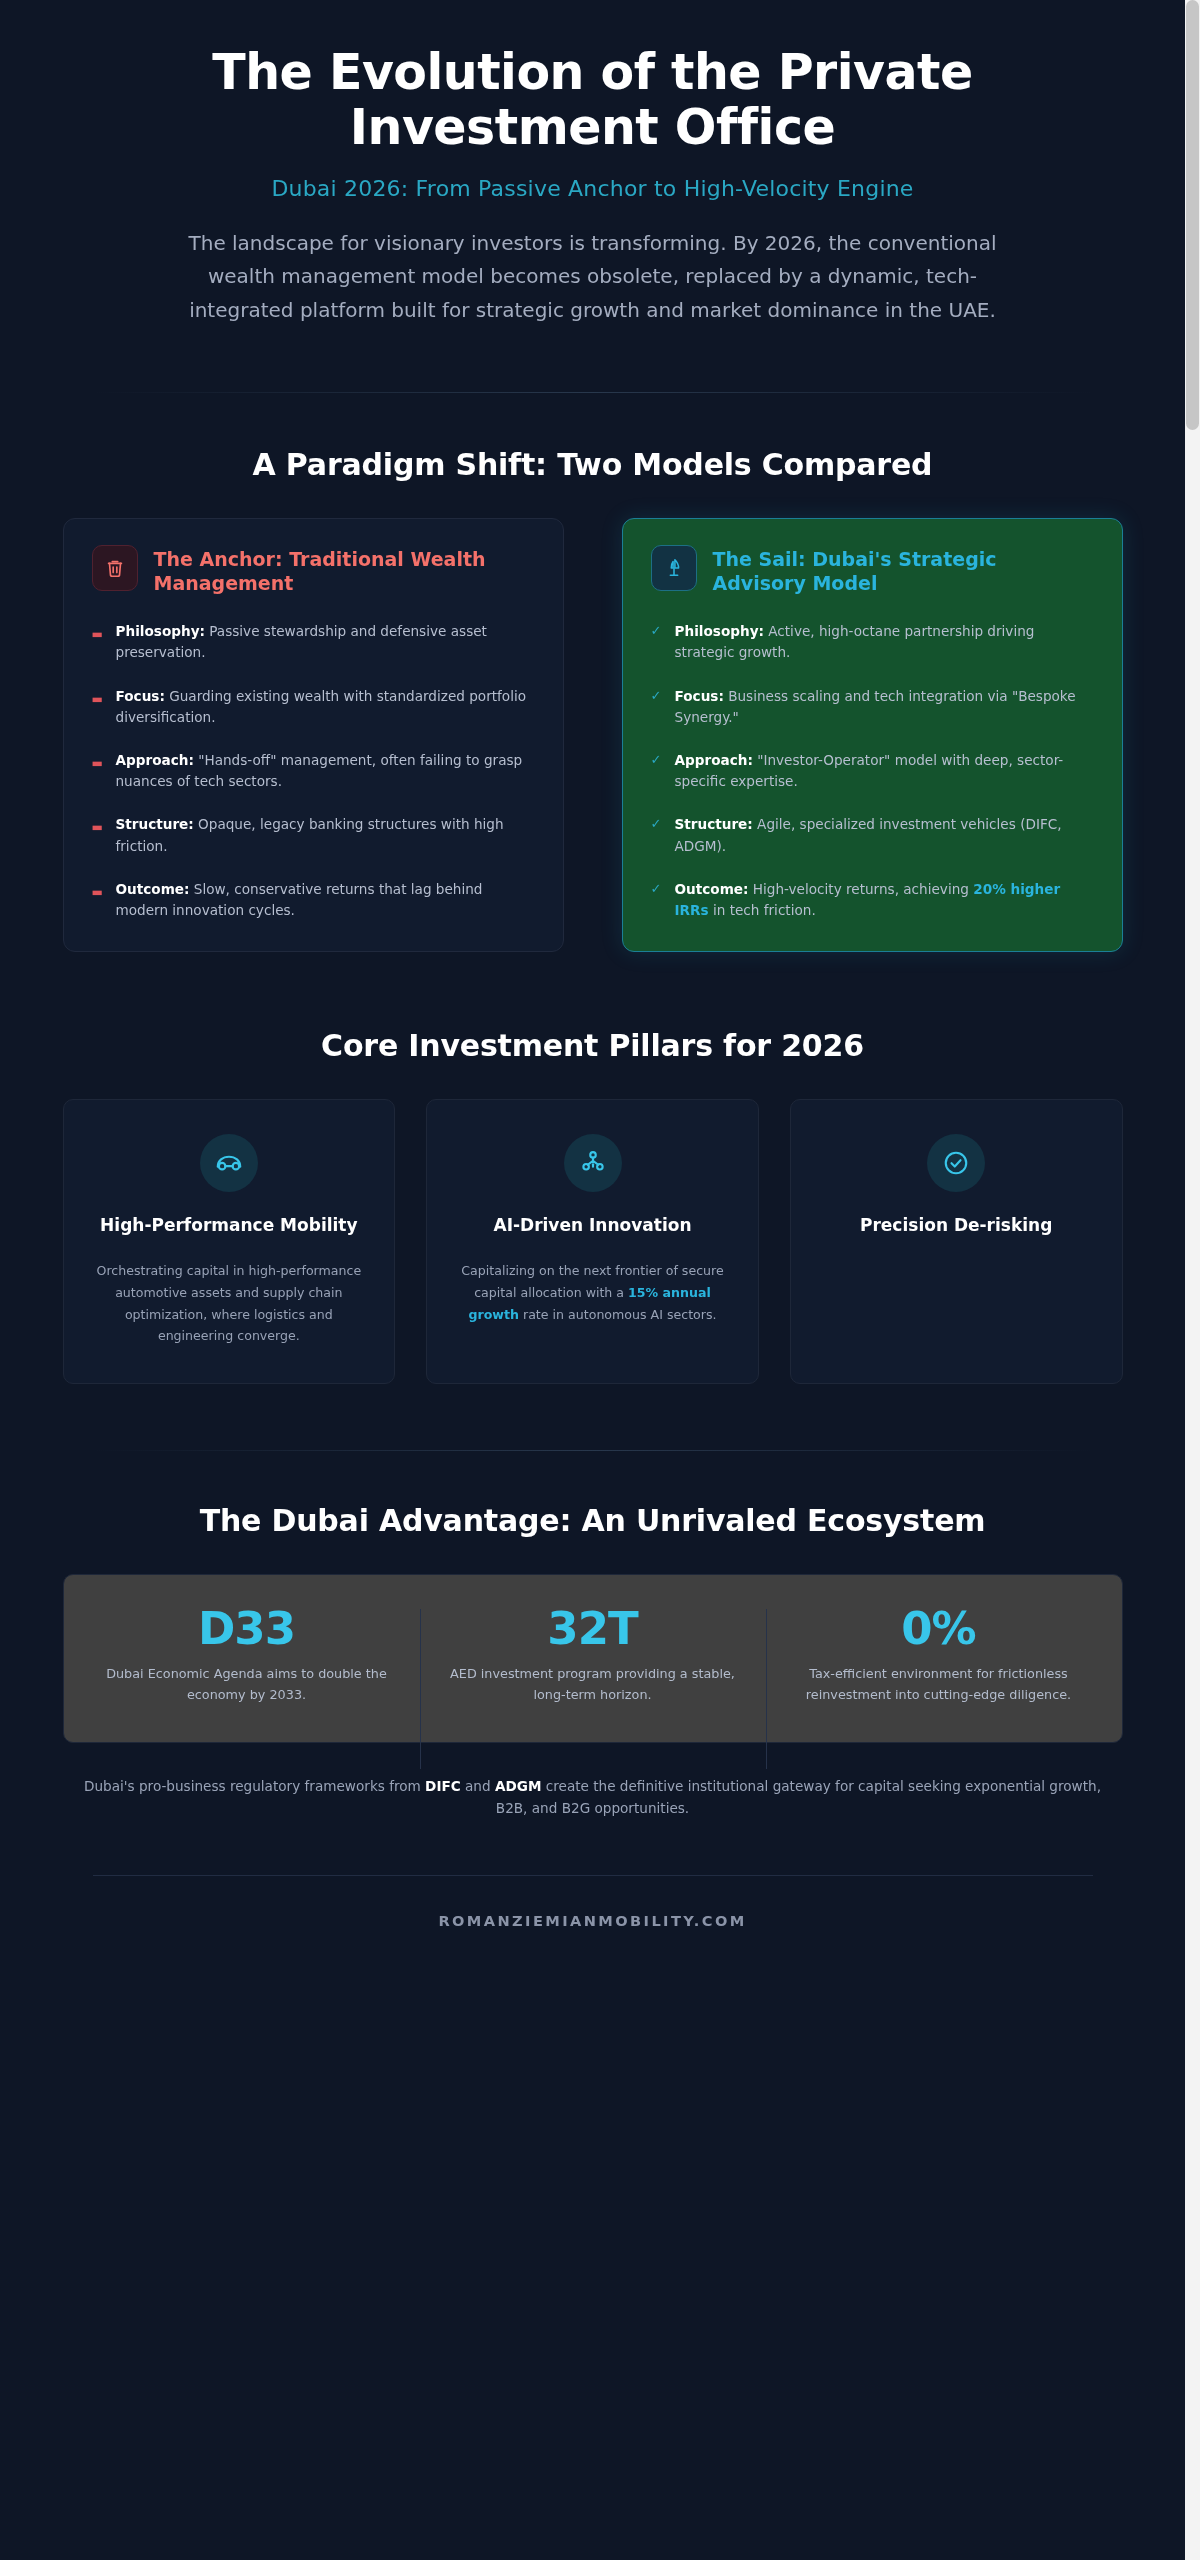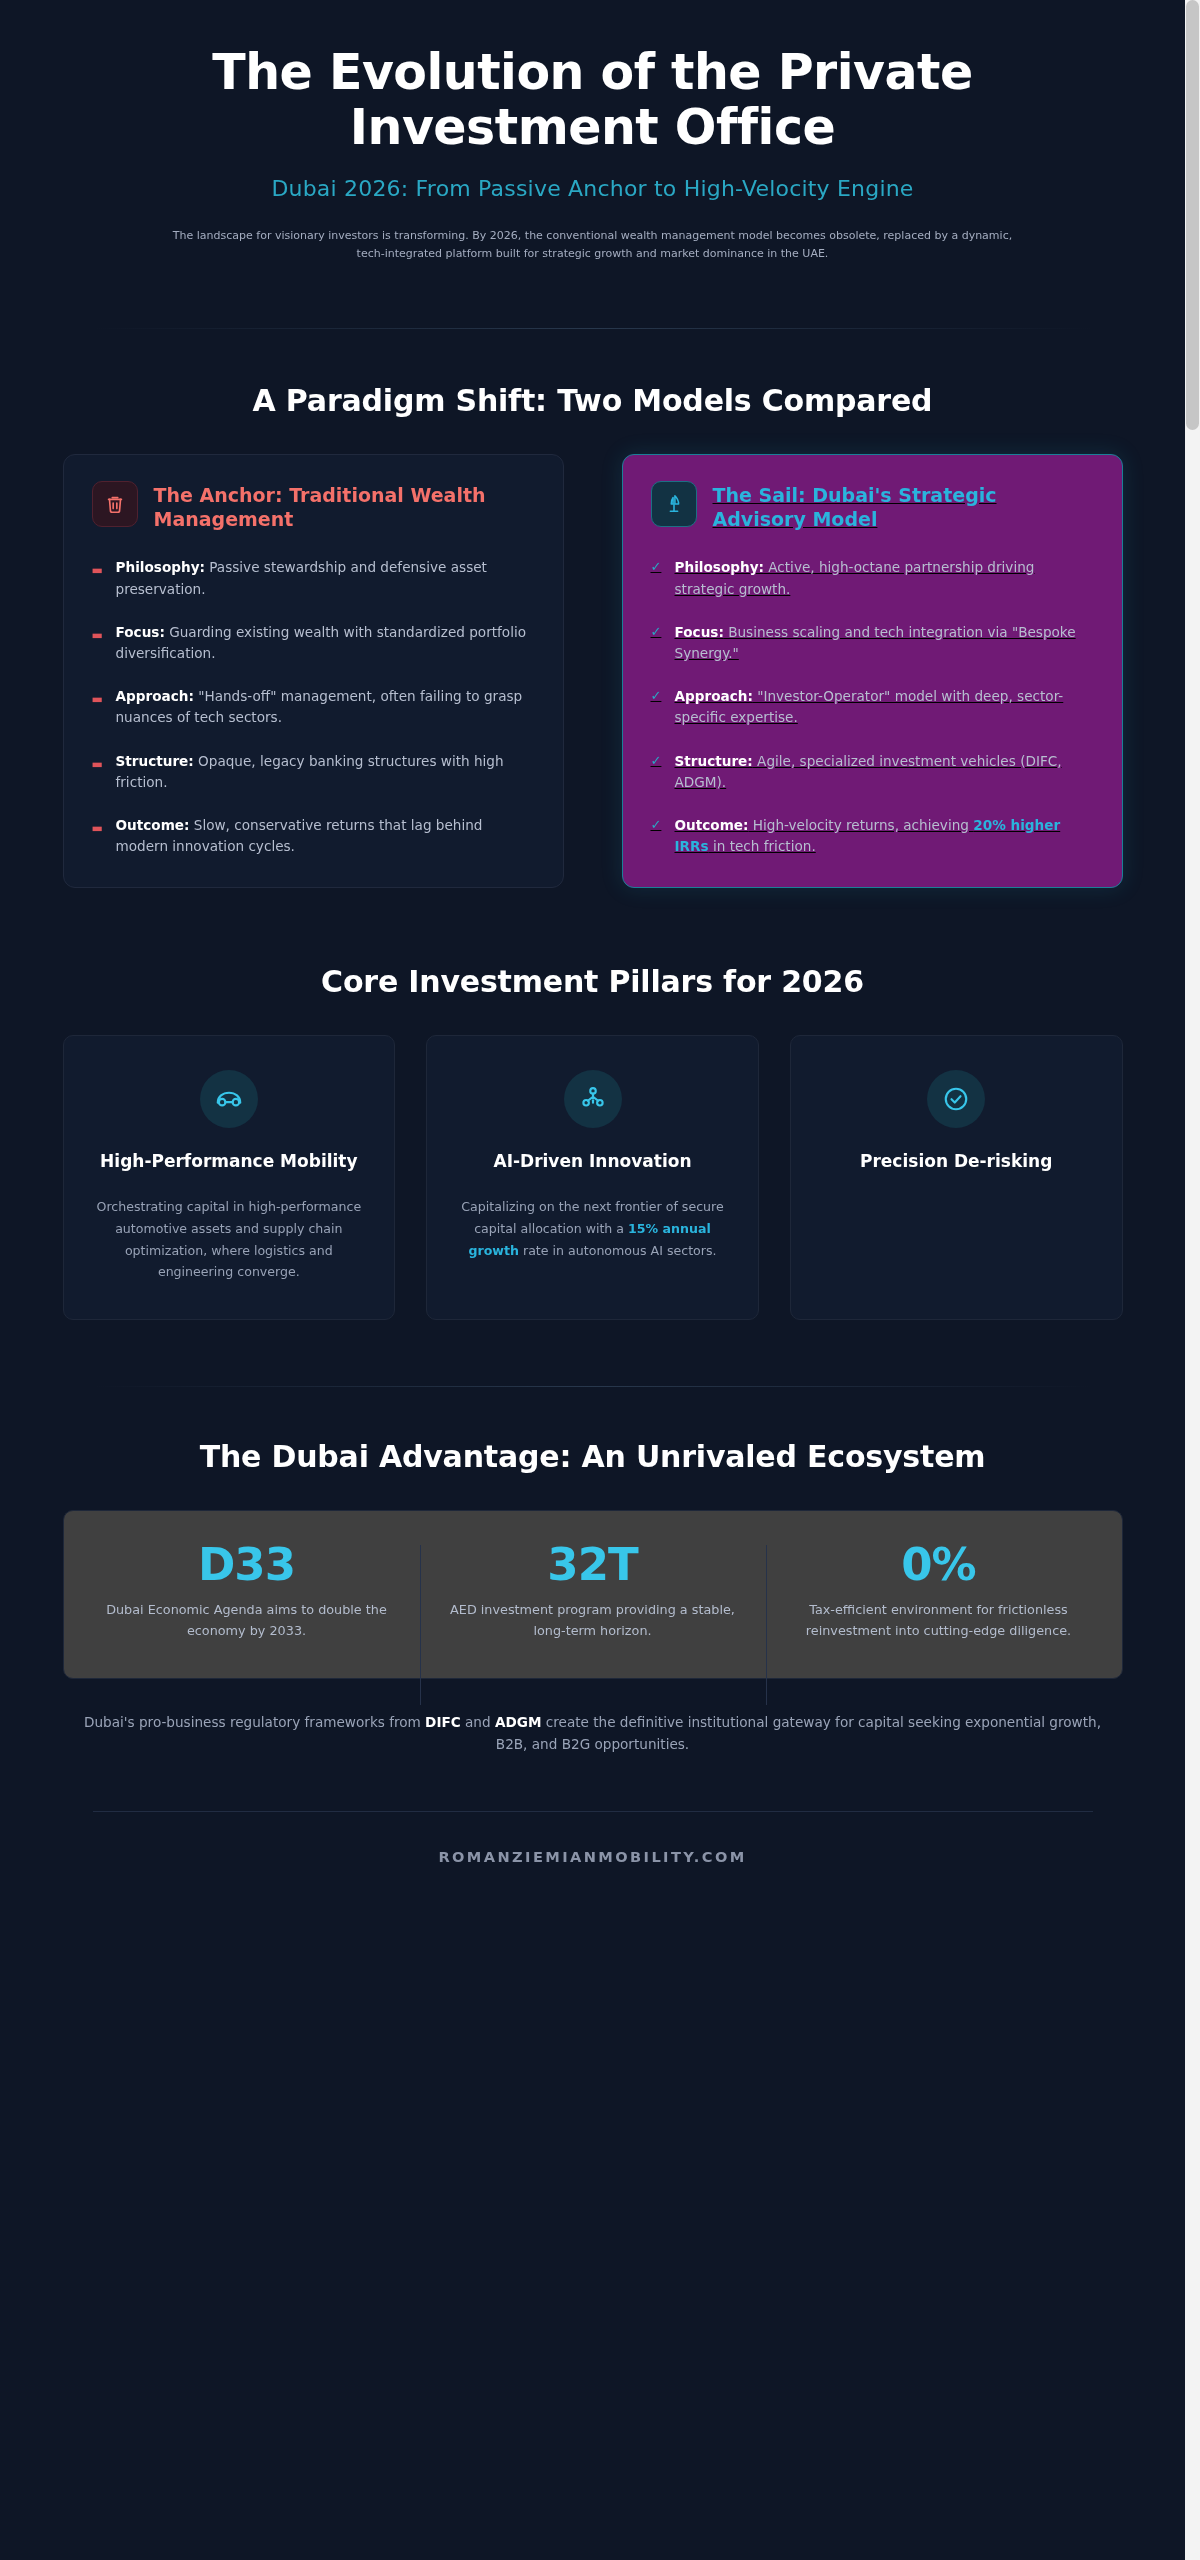--- a/index.html
+++ b/index.html
@@ -51,21 +51,21 @@
   .hero .subtitle {
     margin-top:20px;
     font-size:22px;
     color:#2aa8c4;
     font-weight:400;
     letter-spacing:.2px;
   }
   .hero .intro {
     margin:26px auto 0;
     max-width:855px;
-    font-size:11px;
+    font-size:20px;
     line-height:1.68;
     color:#a4adc0;
   }
 
   .divider {
     width:1000px;
     height:1px;
     margin:54px auto 0;
     background:linear-gradient(to right, rgba(42,168,196,0), rgba(90,120,150,.34), rgba(42,168,196,0));
   }
@@ -90,24 +90,23 @@
     align-items:stretch;
   }
   .ccard {
     flex:1;
     border-radius:12px;
     padding:26px 28px 30px;
     background:#111b2e;
     border:1px solid #20293d;
   }
   .ccard.sail {
-    background:#701a75;
+    background:#14532d;
     border:1px solid #1b7f96;
     box-shadow:0 0 22px rgba(34,160,190,.16);
-    text-decoration:underline;
   }
   .chead { display:flex; align-items:flex-start; gap:16px; margin-bottom:26px; }
   .cicon {
     width:46px; height:46px; flex:0 0 46px;
     border-radius:10px;
     display:flex; align-items:center; justify-content:center;
   }
   .cicon.red { background:#2c1622; border:1px solid #50212f; }
   .cicon.cyan { background:#123243; border:1px solid #1d6f85; }
   .ctitle { font-size:19px; font-weight:bold; line-height:1.28; padding-top:2px; }

